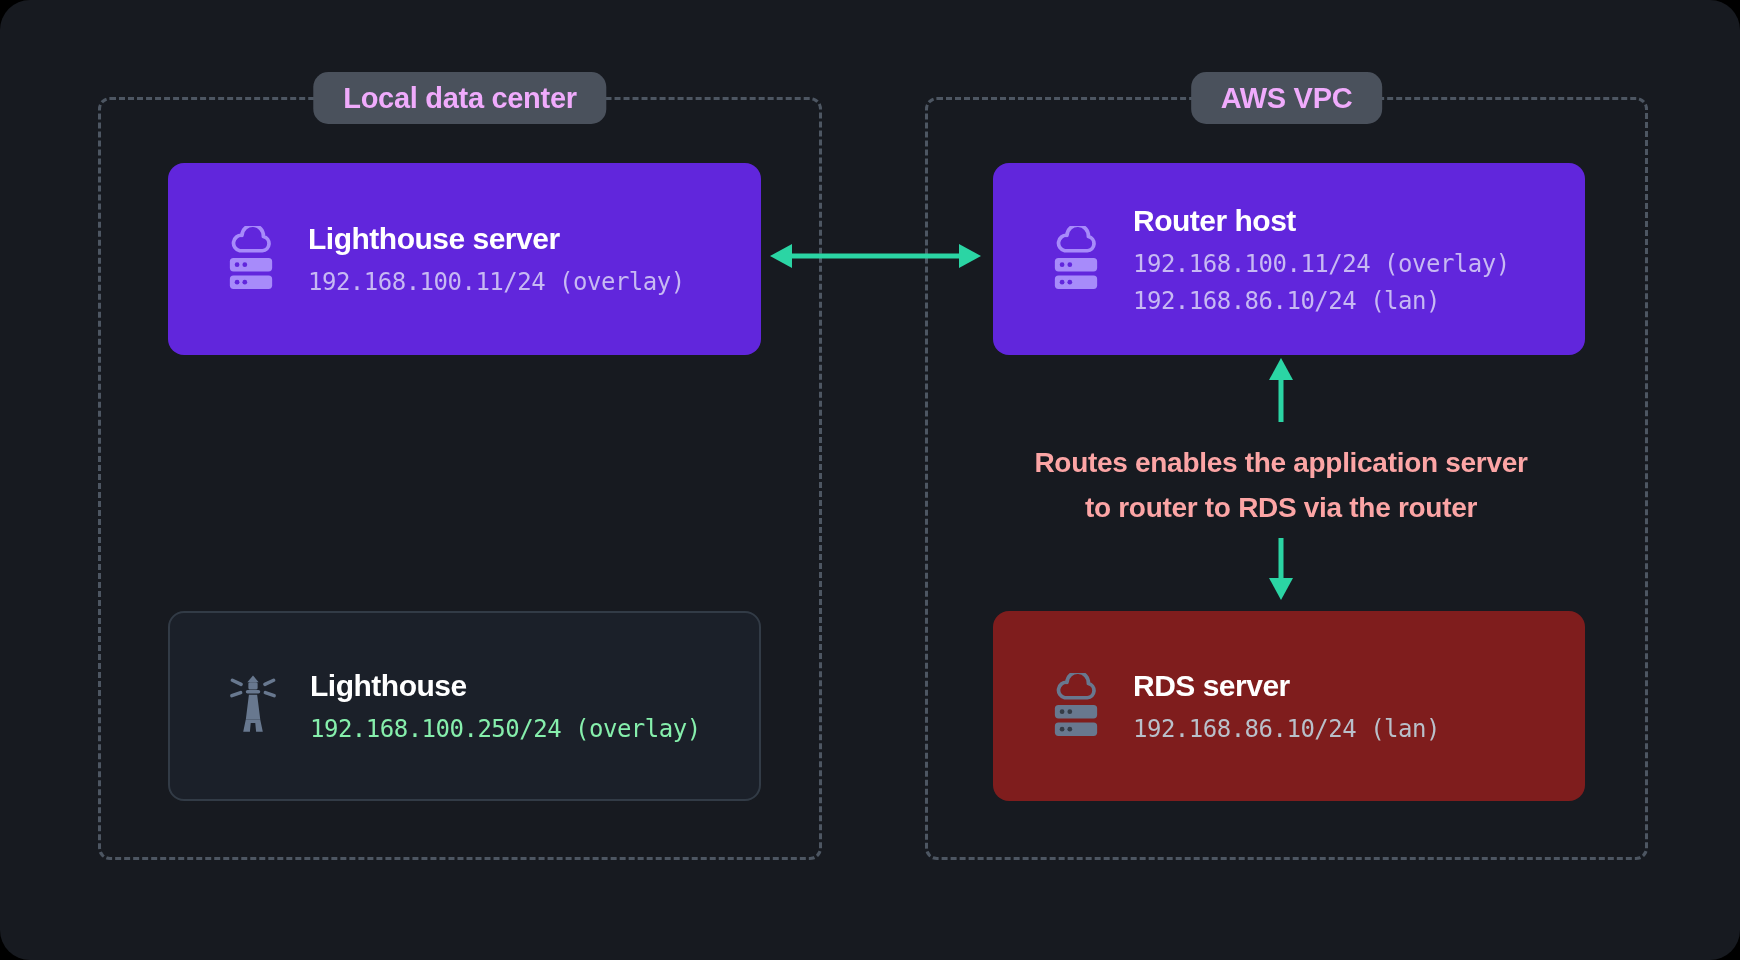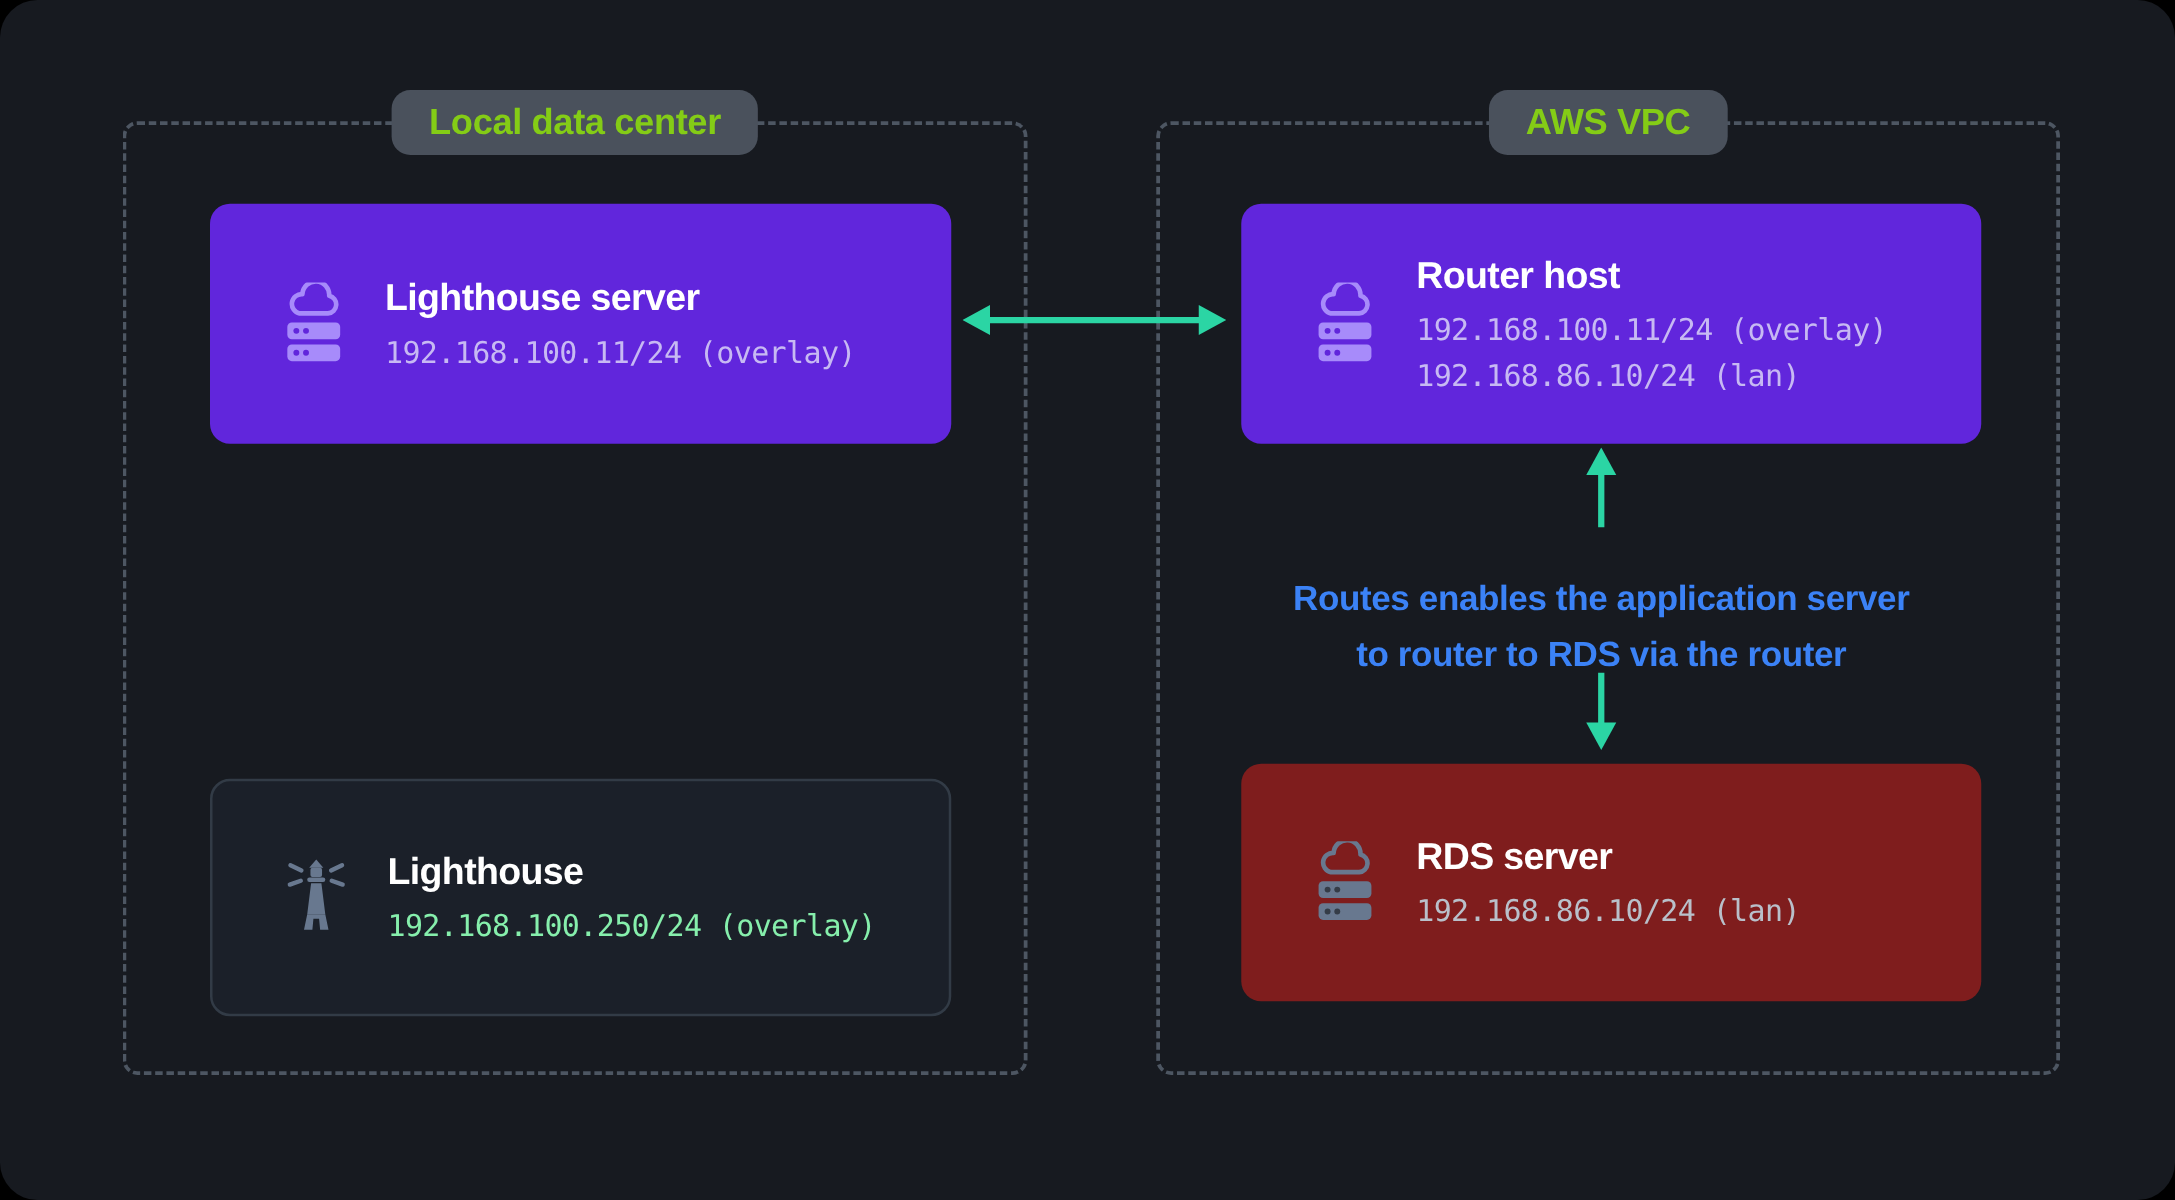--- a/index.html
+++ b/index.html
@@ -9,21 +9,21 @@
   .page { position: relative; width: 1740px; height: 960px; background: #000; }
   .canvas { position: absolute; inset: 0; background: #171a20; border-radius: 30px; overflow: hidden; }
 
   
   .group { position: absolute; border: 3px dashed #4d5662; border-radius: 12px; }
   .group-left  { left: 98px;  top: 97px; width: 724px; height: 763px; }
   .group-right { left: 925px; top: 97px; width: 723px; height: 763px; text-decoration: underline; }
 
   .group-pill {
     position: absolute; top: -28px; left: 50%; transform: translateX(-50%);
-    background: #4a515c; color: #84cc16; border-radius: 15px;
+    background: #4a515c; color: #f0abfc; border-radius: 15px;
     height: 52px; line-height: 52px; padding: 0 30px;
     font-size: 29px; font-weight: 700; letter-spacing: -0.3px; white-space: nowrap;
   }
 
   
   .card {
     position: absolute; border-radius: 16px;
     display: flex; align-items: center; padding-left: 58px;
   }
   .card-icon { flex: 0 0 auto; width: 52px; margin-right: 30px; display: flex; align-items: center; }
@@ -36,32 +36,32 @@
   .card-primary .card-ip { color: #c7b9f3; }
 
   .card-outline { background: #1b2029; border: 2px solid #323b46; --icon-color: #68788f; --hole-color: #1b2029; }
   .card-outline .card-ip { color: #86efac; }
 
   .card-filled { background: #7f1d1d; --icon-color: #68788f; --hole-color: #353c47; }
   .card-filled .card-ip { color: #b9c0ca; }
 
   
   .pos-app    { left: 67px; top: 63px;  width: 593px; height: 192px; }
-  .pos-lh     { left: 67px; top: 511px; width: 593px; height: 190px; margin-top: 12px; }
+  .pos-lh     { left: 67px; top: 511px; width: 593px; height: 190px; }
   .pos-router { left: 65px; top: 63px;  width: 592px; height: 192px; }
   .pos-rds    { left: 65px; top: 511px; width: 592px; height: 190px; }
 
   
   .arrow { position: absolute; }
   .arrow svg { display: block; }
 
   
   .caption {
-    position: absolute; left: 945px; top: 456px; width: 672px;
-    text-align: center; color: #3b82f6;
+    position: absolute; left: 945px; top: 440px; width: 672px;
+    text-align: center; color: #fca5a5;
     font-size: 28px; font-weight: 700; letter-spacing: -0.3px; line-height: 45px;
   }
 </style>
 </head>
 <body>
 
 <div class="page">
   <div class="canvas">
 
     <section class="group group-left">

